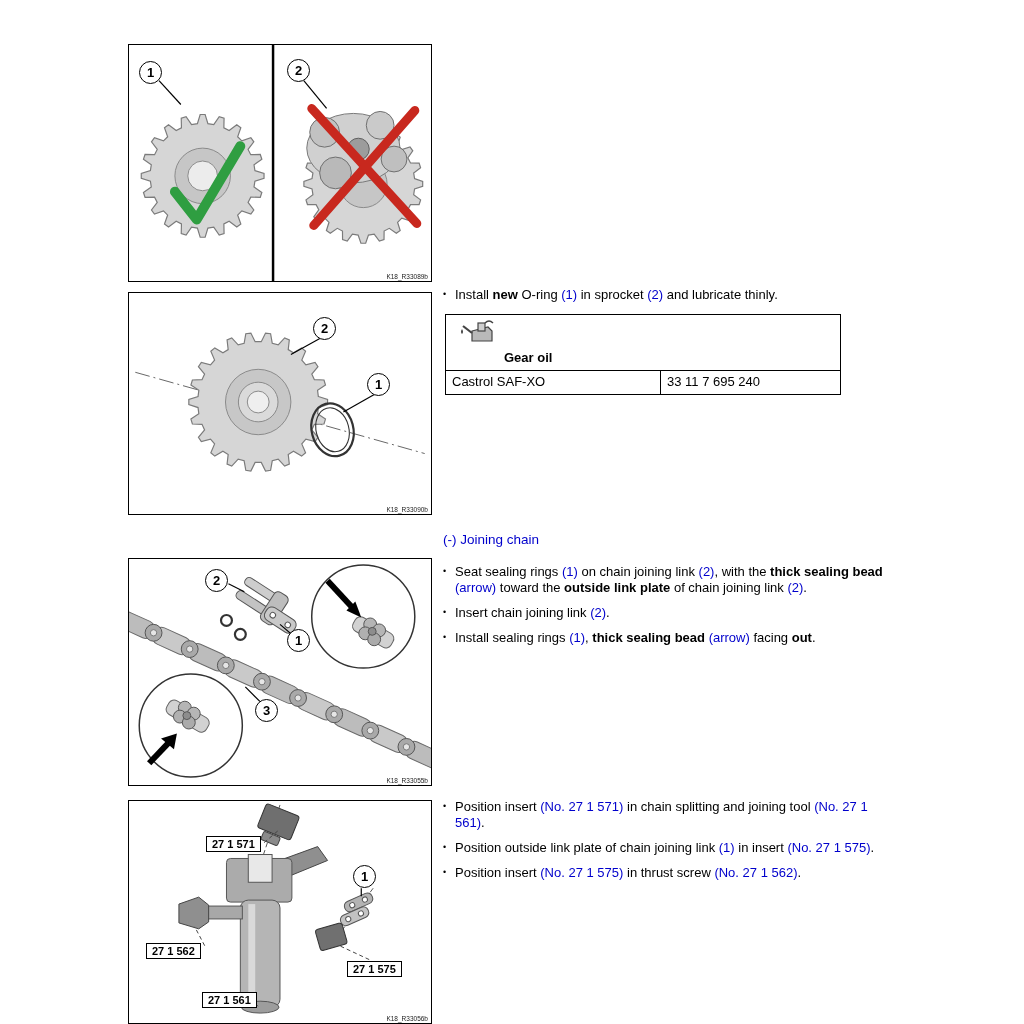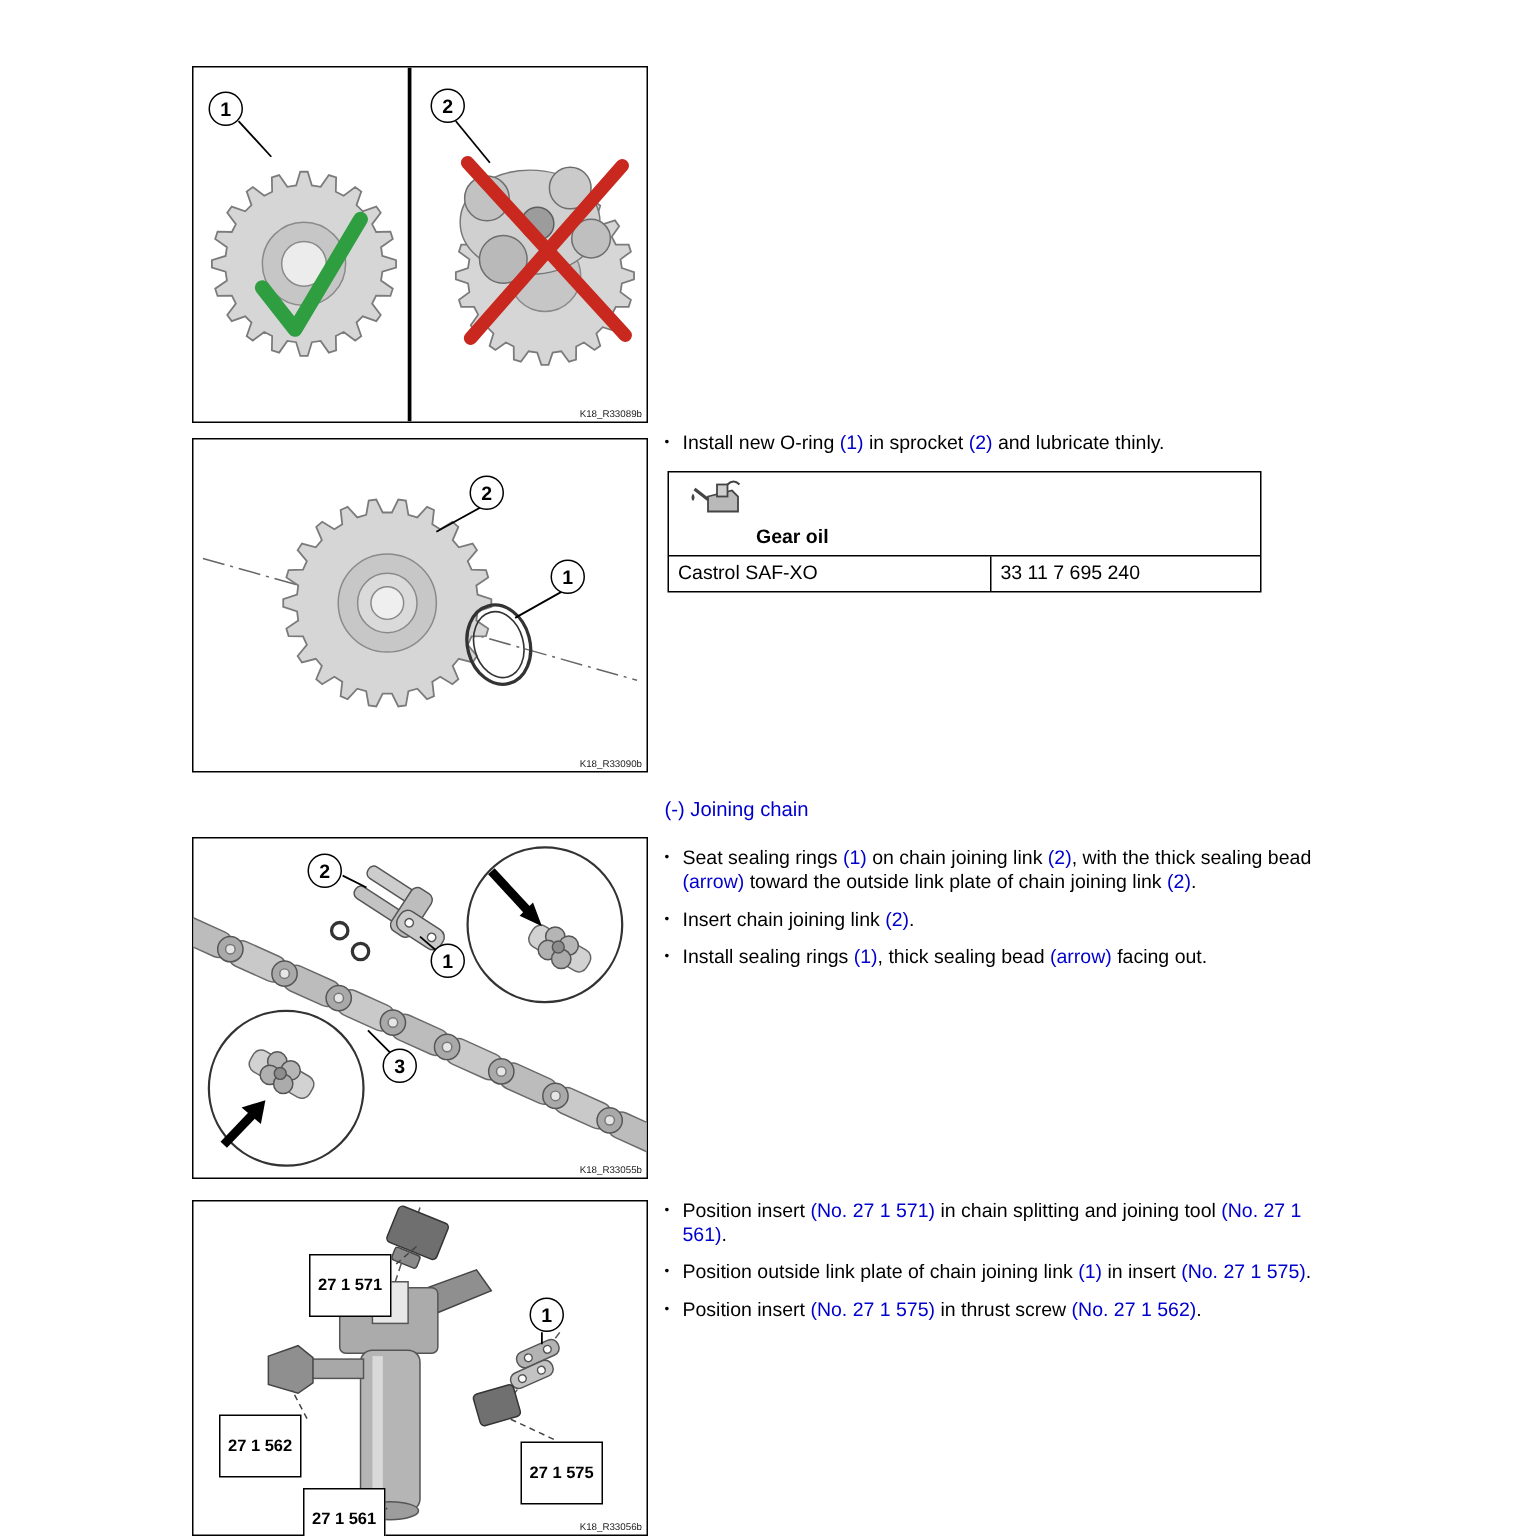--- a/index.html
+++ b/index.html
@@ -4,26 +4,26 @@
 <style>
   *{margin:0;padding:0;box-sizing:border-box}
   html,body{background:#fff}
   body{width:1024px;height:1024px;position:relative;font-family:"Liberation Sans",sans-serif;color:#000;overflow:hidden}
   .figure{position:absolute;border:1.5px solid #000;background:#fff}
   .figure svg{position:absolute;left:0;top:0;width:100%;height:100%}
   .figcode{position:absolute;right:3px;bottom:1px;font-size:6.5px;color:#222;letter-spacing:0}
   .callout{position:absolute;width:23px;height:23px;border:1.7px solid #000;border-radius:50%;background:#fff;
            display:flex;align-items:center;justify-content:center;font-size:13px;font-weight:bold;z-index:3}
   .part-label{position:absolute;border:1.5px solid #000;background:#fff;font-size:11px;font-weight:bold;
-              padding:14px 5px;z-index:3;white-space:nowrap}
+              padding:1px 5px;z-index:3;white-space:nowrap}
   .rcol{position:absolute;left:443px;width:442px}
   .bullet{display:flex;margin-bottom:9px;font-size:13px;line-height:1.24}
   .marker{flex:0 0 12px;width:12px;font-size:9px;padding-top:2px}
   .btext{flex:1}
-  .bold{font-weight:normal}
+  .bold{font-weight:bold}
   .ref{color:var(--link)}
   .heading-blue{color:var(--link);font-weight:normal;font-size:13.5px}
   .oil-table{border:1.6px solid #000;width:396px;background:#fff}
   .oil-head{position:relative;height:56px;border-bottom:1.3px solid #000}
   .oil-icon{position:absolute;left:12px;top:4px}
   .oil-title{position:absolute;left:58px;bottom:5px;font-weight:bold;font-size:13px}
   .oil-row{display:flex;height:23px}
   .oil-cell{font-size:13px;padding:3px 6px}
   .oil-cell.c1{width:215px;border-right:1.3px solid #000}
   .oil-cell.c2{flex:1}

